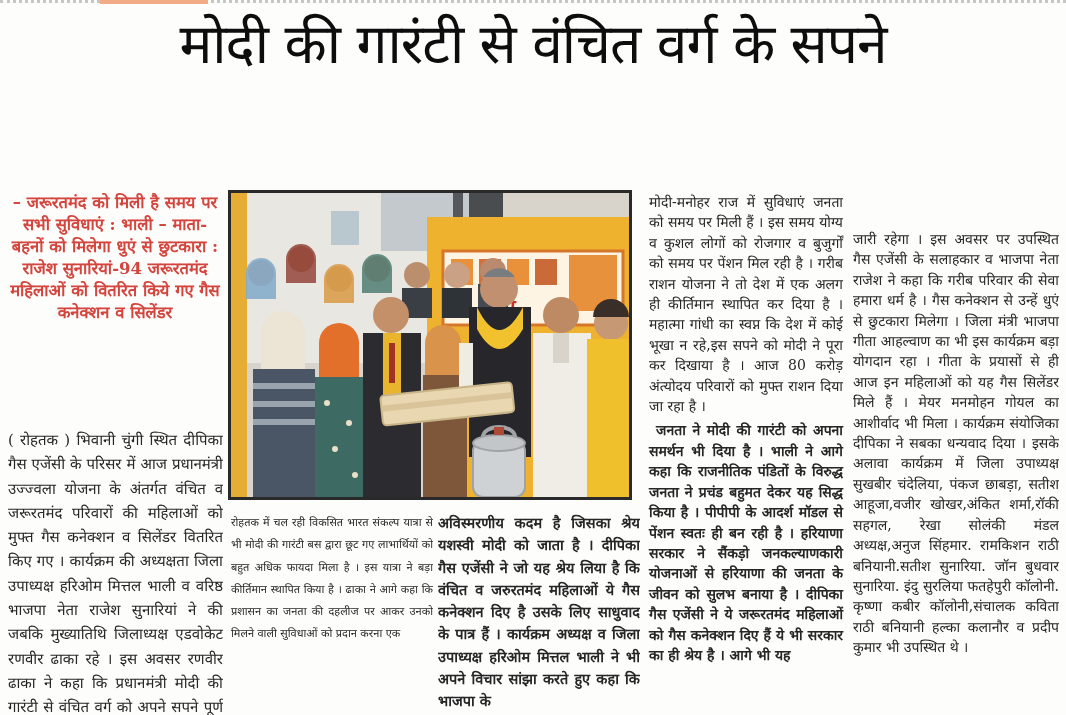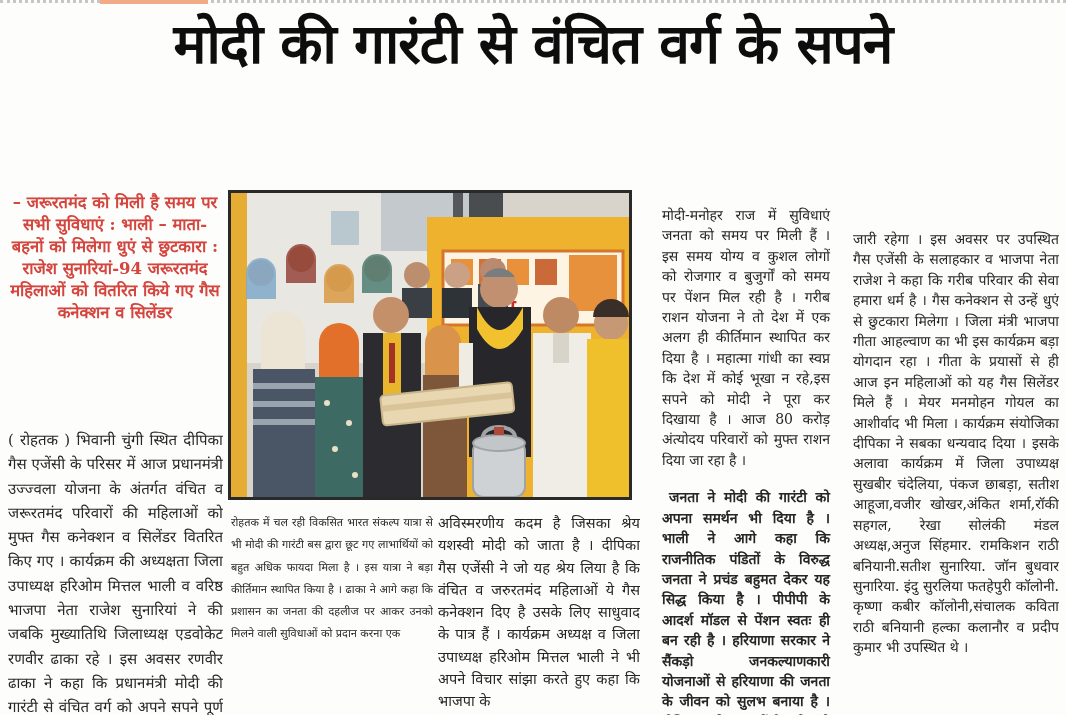--- a/index.html
+++ b/index.html
@@ -14,36 +14,36 @@
     border-top:3px dotted #c6c6c6;
   }
   .top-rule-accent{
     position:absolute;top:-3px;left:100px;width:108px;height:4px;
     background:#f2ab87;
   }
   .headline{
     position:absolute;top:6px;left:20px;width:1026px;height:168px;
     margin:0;text-align:center;color:#0d0d0d;
     font-family:"DejaVu Sans","Liberation Sans",sans-serif;
-    font-weight:700;font-size:55px;line-height:77px;
+    font-weight:400;font-size:55px;line-height:77px;
     letter-spacing:-1px;
   }
   .hl-line{display:block;white-space:nowrap;}
   .lead{
     position:absolute;left:8px;top:192px;width:214px;
     text-align:center;color:#d4453e;font-weight:bold;
     font-size:16.5px;line-height:22px;
   }
   .col{
     position:absolute;text-align:justify;overflow:hidden;color:#262626;
   }
-  .col p{margin:17px;}
+  .col p{margin:4px;}
   .col1{left:8px;top:396px;width:215px;height:319px;font-size:15px;line-height:24.3px;margin-top:32px;}
   .col2{left:231px;top:512px;width:202px;height:203px;font-size:11px;line-height:22.3px;}
-  .col3{left:438px;top:512px;width:202px;height:203px;font-size:14.5px;line-height:22.3px;}
+  .col3{left:438px;top:512px;width:202px;height:203px;font-size:14.5px;line-height:22.3px;font-weight:bold;}
   .col4{left:645px;top:188px;width:202px;height:527px;font-size:14px;line-height:20.4px;}
   .col5{left:853px;top:188px;width:206px;height:527px;font-size:14px;line-height:20.4px;margin-top:41px;}
   .indent{text-indent:7px;font-weight:bold;}
   .photo{
     position:absolute;left:228px;top:190px;width:404px;height:310px;margin:0;
     border:3px solid #2a2a2a;box-sizing:border-box;background:#ddd;
   }
   .photo svg{display:block;width:100%;height:100%;}
 </style>
 </head>

